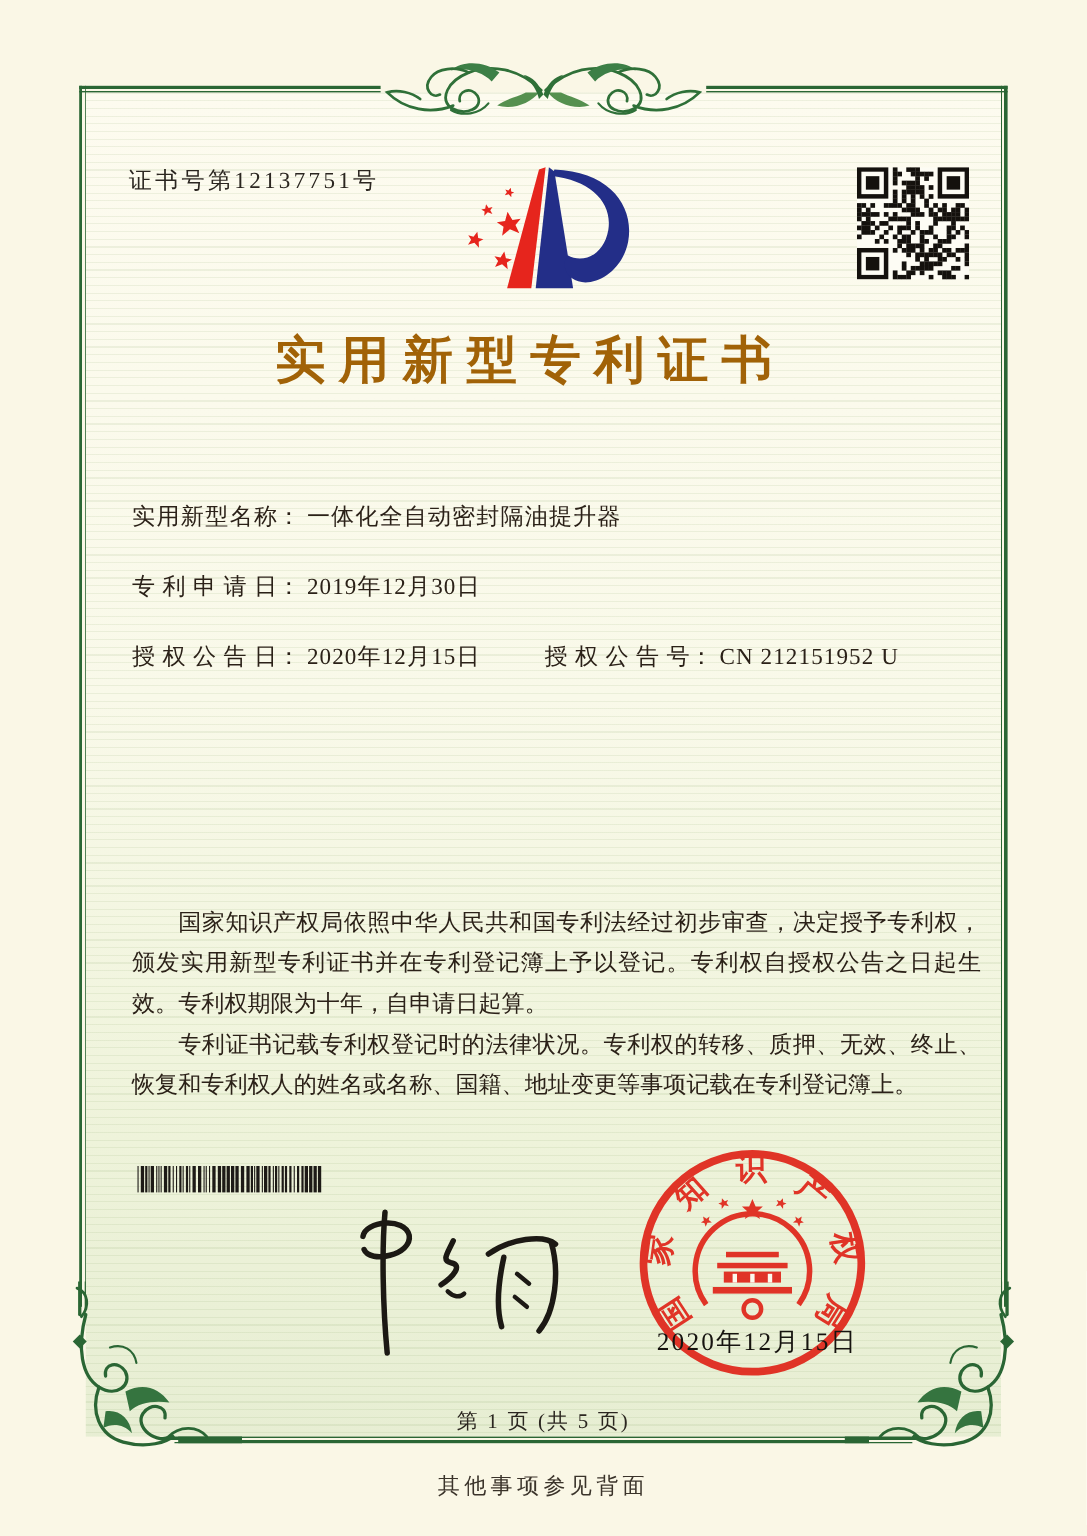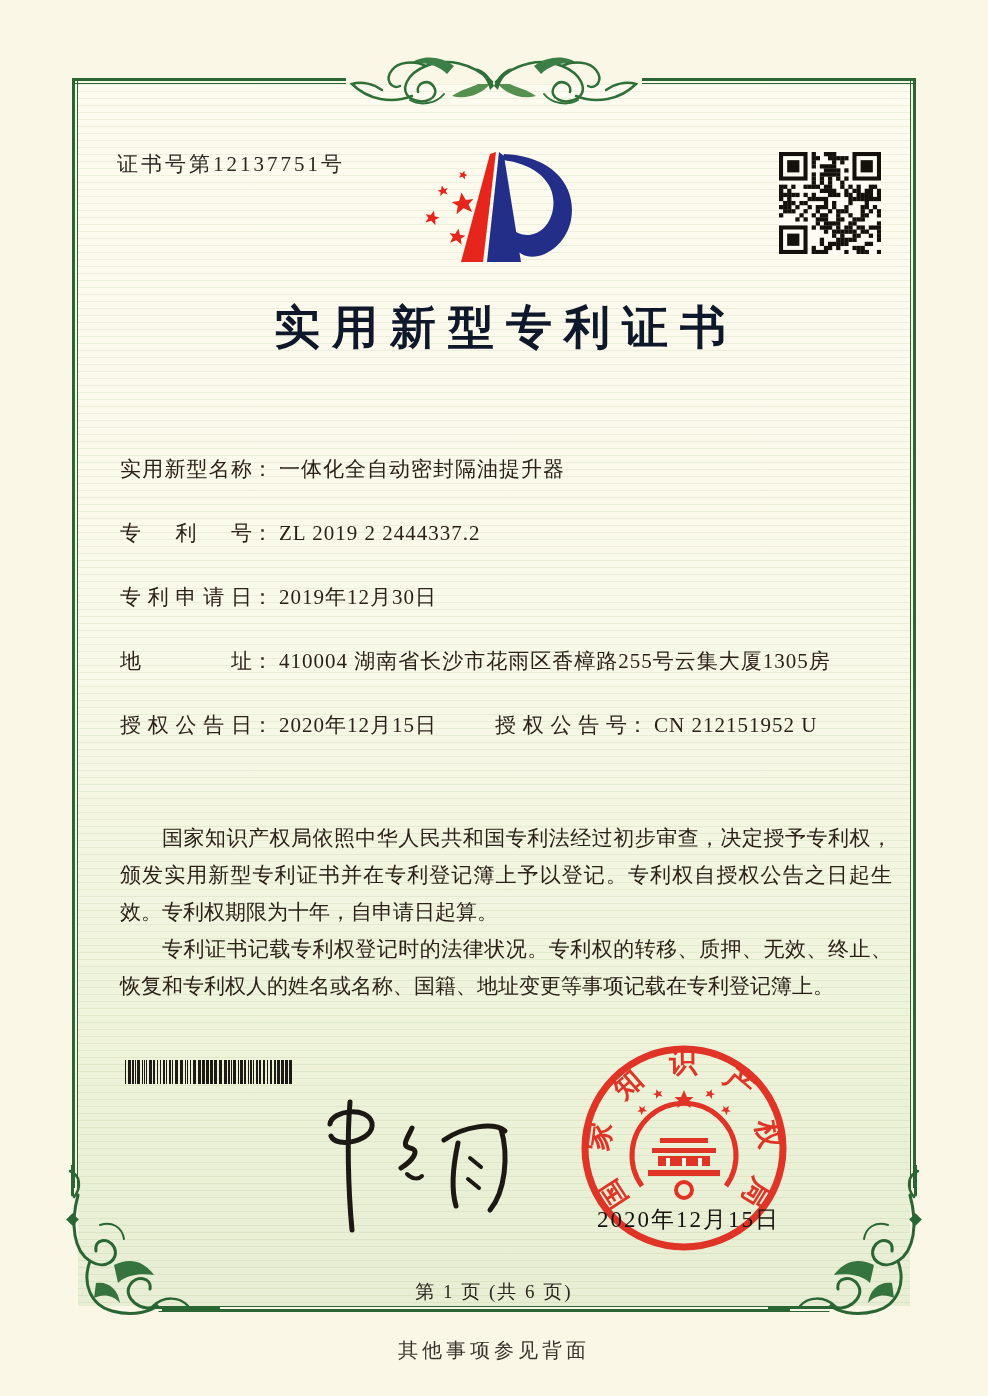--- a/index.html
+++ b/index.html
@@ -20,22 +20,22 @@
   .bseg{position:absolute;}
   .bseg.h{height:6px;background:linear-gradient(180deg,#2a6634 0,#2a6634 3px,rgba(0,0,0,0) 3px,rgba(0,0,0,0) 5px,#2a6634 5px,#2a6634 6px);}
   .bseg.h.flip{background:linear-gradient(0deg,#2a6634 0,#2a6634 3px,rgba(0,0,0,0) 3px,rgba(0,0,0,0) 5px,#2a6634 5px,#2a6634 6px);}
   .bseg.v{width:6px;background:linear-gradient(90deg,#2a6634 0,#2a6634 3px,rgba(0,0,0,0) 3px,rgba(0,0,0,0) 5px,#2a6634 5px,#2a6634 6px);}
   .bseg.v.flip{background:linear-gradient(270deg,#2a6634 0,#2a6634 3px,rgba(0,0,0,0) 3px,rgba(0,0,0,0) 5px,#2a6634 5px,#2a6634 6px);}
 
   .cert-no{position:absolute;left:104px;top:150px;font-size:21px;letter-spacing:3px;color:#2b2620;margin-left:13px;}
   .logo{position:absolute;left:403px;top:140px;}
   .qr{position:absolute;left:779px;top:152px;width:102px;height:102px;}
   .title{
-    position:absolute;left:84px;top:297px;width:844px;text-align:center;
-    font-size:46px;font-weight:bold;letter-spacing:12px;color:#0f172a;
+    position:absolute;left:60px;top:297px;width:844px;text-align:center;
+    font-size:46px;font-weight:bold;letter-spacing:12px;color:#a16207;
   }
   .fields{position:absolute;left:120px;top:421px;width:780px;font-size:21px;color:#2b2118;}
   .frow{margin-bottom:26px;line-height:31px;white-space:nowrap;margin-top:33px;}
   .flabel{display:inline-block;width:132px;text-align:justify;text-align-last:justify;vertical-align:top;}
   .fcolon{display:inline-block;margin-right:6px;}
   .fvalue{letter-spacing:1px;}
   .grant2{margin-left:58px;}
   .paras{position:absolute;left:120px;top:820px;width:772px;font-size:21px;line-height:37px;text-align:justify;color:#2b2118;}
   .paras p{margin:0;text-indent:2em;}
   .barcode{position:absolute;left:125px;top:1060px;width:246px;height:24px;font-size:0;}
@@ -363,27 +363,21 @@
         <rect x="8.16" y="81.6" width="12.24" height="12.24" fill="#14110d"></rect>
       </svg></div>
 
   <div class="title">实用新型专利证书</div>
 
   <div class="fields">
     <div class="frow">
       <span class="flabel">实用新型名称</span><span class="fcolon">：</span><span class="fvalue">一体化全自动密封隔油提升器</span>
     </div>
     <div class="frow">
-      <span class="flabel">专利号</span><span class="fcolon">：</span><span class="fvalue">ZL 2019 2 2444337.2</span>
-    </div>
-    <div class="frow">
       <span class="flabel">专利申请日</span><span class="fcolon">：</span><span class="fvalue">2019年12月30日</span>
-    </div>
-    <div class="frow">
-      <span class="flabel">地址</span><span class="fcolon">：</span><span class="fvalue">410004 湖南省长沙市花雨区香樟路255号云集大厦1305房</span>
     </div>
     <div class="frow">
       <span class="flabel">授权公告日</span><span class="fcolon">：</span><span class="fvalue">2020年12月15日</span><span class="grant2"><span class="flabel">授权公告号</span><span class="fcolon">：</span><span class="fvalue">CN 212151952 U</span></span>
     </div>
   </div>
 
   <div class="paras">
     <p>国家知识产权局依照中华人民共和国专利法经过初步审查，决定授予专利权，颁发实用新型专利证书并在专利登记簿上予以登记。专利权自授权公告之日起生效。专利权期限为十年，自申请日起算。</p>
     <p>专利证书记载专利权登记时的法律状况。专利权的转移、质押、无效、终止、恢复和专利权人的姓名或名称、国籍、地址变更等事项记载在专利登记簿上。</p>
   </div>
@@ -426,16 +420,16 @@
       <rect x="70" y="128" width="72" height="6"></rect>
       <rect x="88" y="116" width="4" height="8" fill="#fdfbef"></rect>
       <rect x="104" y="116" width="4" height="8" fill="#fdfbef"></rect>
       <rect x="120" y="116" width="4" height="8" fill="#fdfbef"></rect>
     </g>
     <path d="M64,144 A52,52 0 1 1 148,144" fill="none" stroke="#e02a1e" stroke-width="5"></path>
     <circle cx="106" cy="148" r="8" fill="none" stroke="#e02a1e" stroke-width="4"></circle>
   </svg>
   <div class="seal-date">2020年12月15日</div>
 
-  <div class="page-ind">第 1 页 (共 6 页)</div>
+  <div class="page-ind">第 1 页 (共 5 页)</div>
   <div class="back-note">其他事项参见背面</div>
 
 </div>
 
 </body></html>

